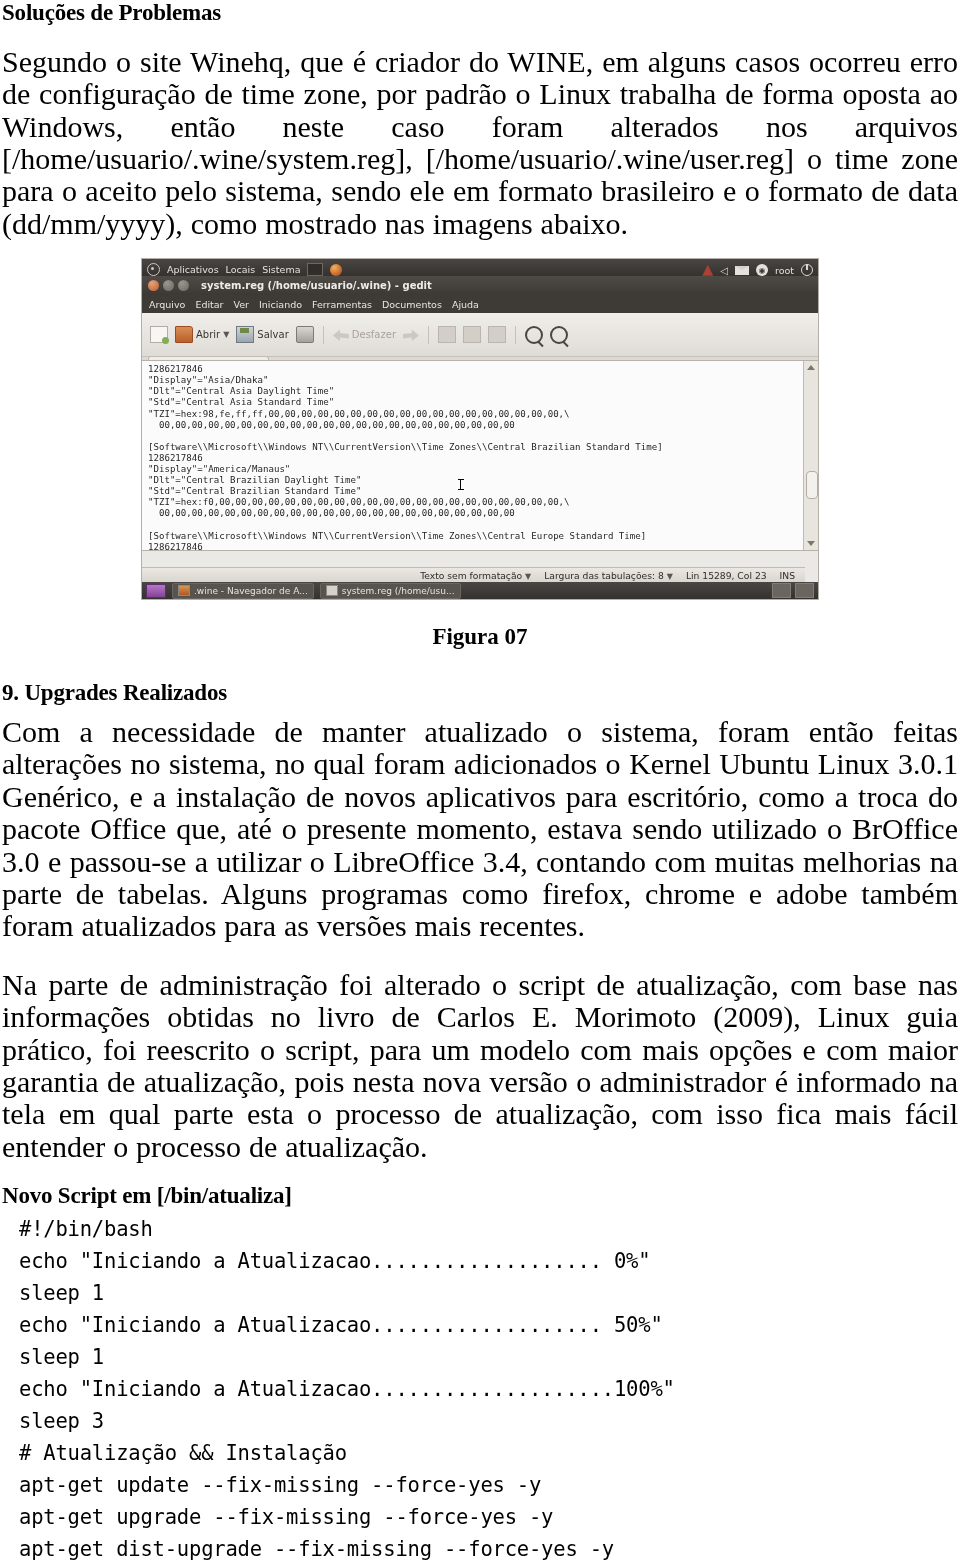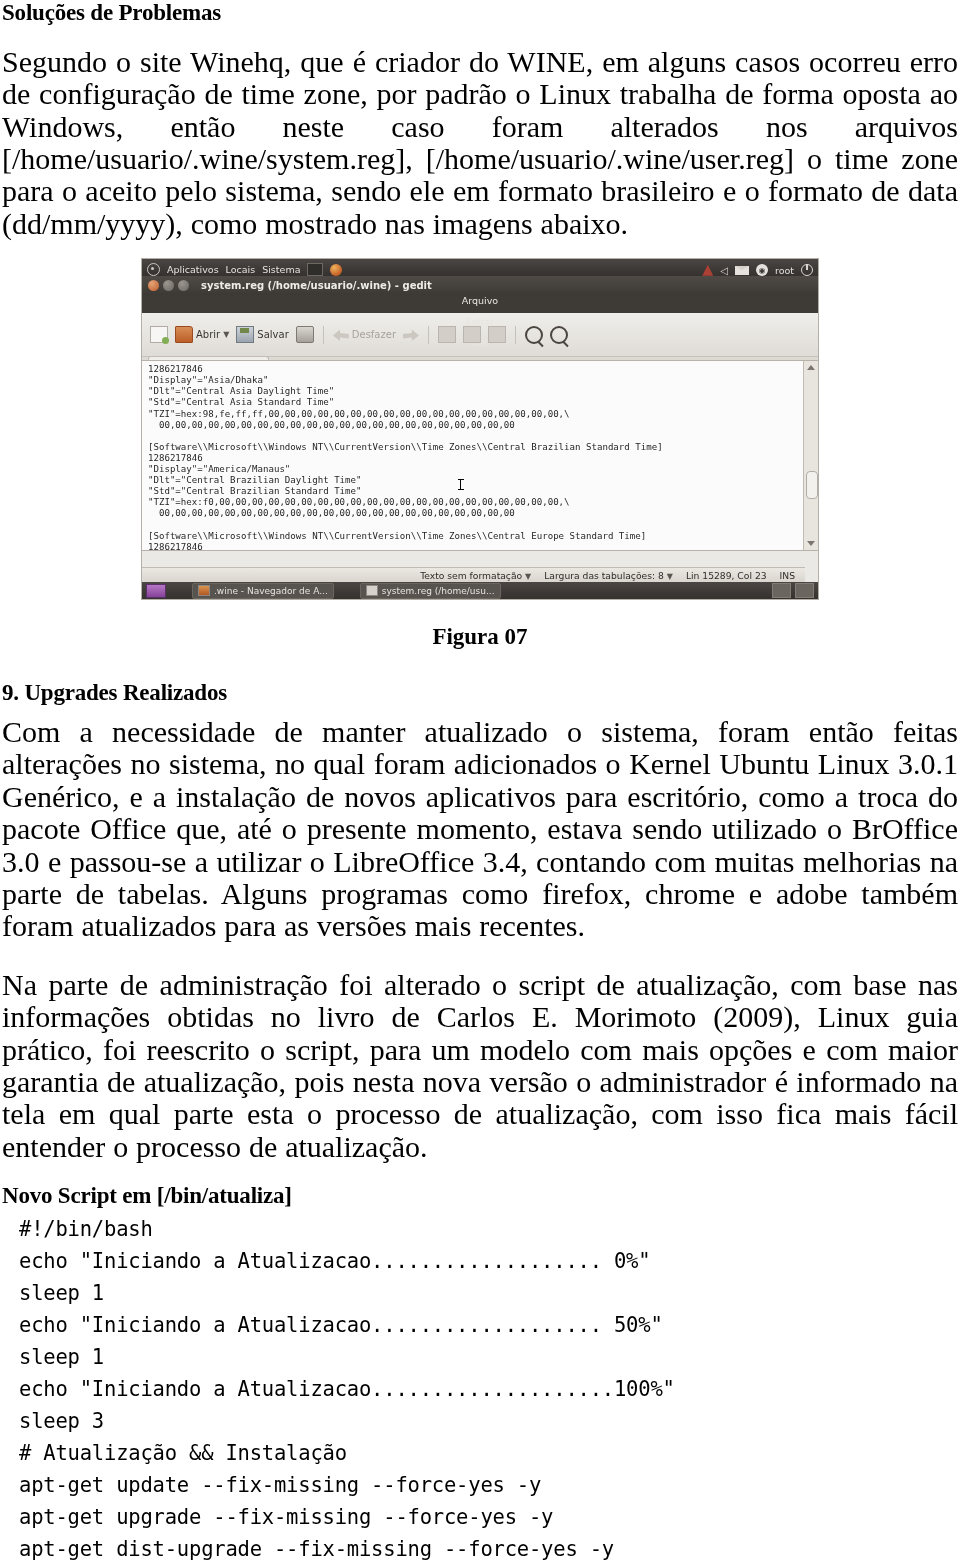--- a/index.html
+++ b/index.html
@@ -132,21 +132,21 @@
   .wb { width:11px;height:11px;border-radius:50%; flex:0 0 auto; }
   .wb.close { background: radial-gradient(circle at 35% 30%, #f3a26a, #d4571d); }
   .wb.min   { background: radial-gradient(circle at 35% 30%, #9c978f, #6a655e); }
   .wb.max   { background: radial-gradient(circle at 35% 30%, #9c978f, #6a655e); }
   .win-title {
     color:#f2efe9; font-size:10px; font-weight:bold; margin-left:8px;
     white-space:nowrap;
   }
   .menubar {
     height: 18px; background:#3d3833; display:flex; align-items:center;
-    gap:10px; padding:0 7px; box-sizing:border-box;flex-direction:column;
+    gap:10px; padding:0 7px; box-sizing:border-box;
   }
   .menubar span { color:#ece8e2; font-size:9.5px; white-space:nowrap; }
 
   .toolbar {
     height: 44px;
     background: linear-gradient(#f4f1ec, #e3dfd8);
     border-bottom:1px solid #c9c3ba;
     display:flex; align-items:center; gap:7px; padding:0 8px; box-sizing:border-box;
   }
   .tb-item { display:flex; align-items:center; gap:3px; font-size:10px; color:#39342f; white-space:nowrap;}
@@ -233,21 +233,21 @@
 
   .taskbar {
     position:absolute;left:0;right:0;bottom:0;height:17px;
     background:linear-gradient(#4a4440,#332f2c);
     display:flex;align-items:center;gap:6px;padding:0 4px;box-sizing:border-box;
   }
   .tb-sw {
     display:flex;align-items:center;gap:4px;
     background:#57514b;border:1px solid #6b645d;border-radius:2px;
     height:14px;padding:0 5px;color:#eae6e0;font-size:9px;white-space:nowrap;
-    max-width:210px;overflow:hidden;margin-left:20px;
+    max-width:210px;overflow:hidden;
   }
   .tb-sw .mini { width:10px;height:9px;background:#d9d4cc;border:1px solid #8e877f;flex:0 0 auto; }
   .tb-sw .mini.ff { background:linear-gradient(#e8913f,#c4540f); }
   .tb-launch { width:18px;height:12px;background:linear-gradient(#c372d6,#8f3da8);border:1px solid #5f2a73; }
   .tb-right { margin-left:auto;display:flex;align-items:center;gap:4px; }
   .tb-right .box { width:17px;height:13px;background:#6a645d;border:1px solid #837c74; }
 
   .figcaption {
     text-align:center;
     font-weight:bold;

